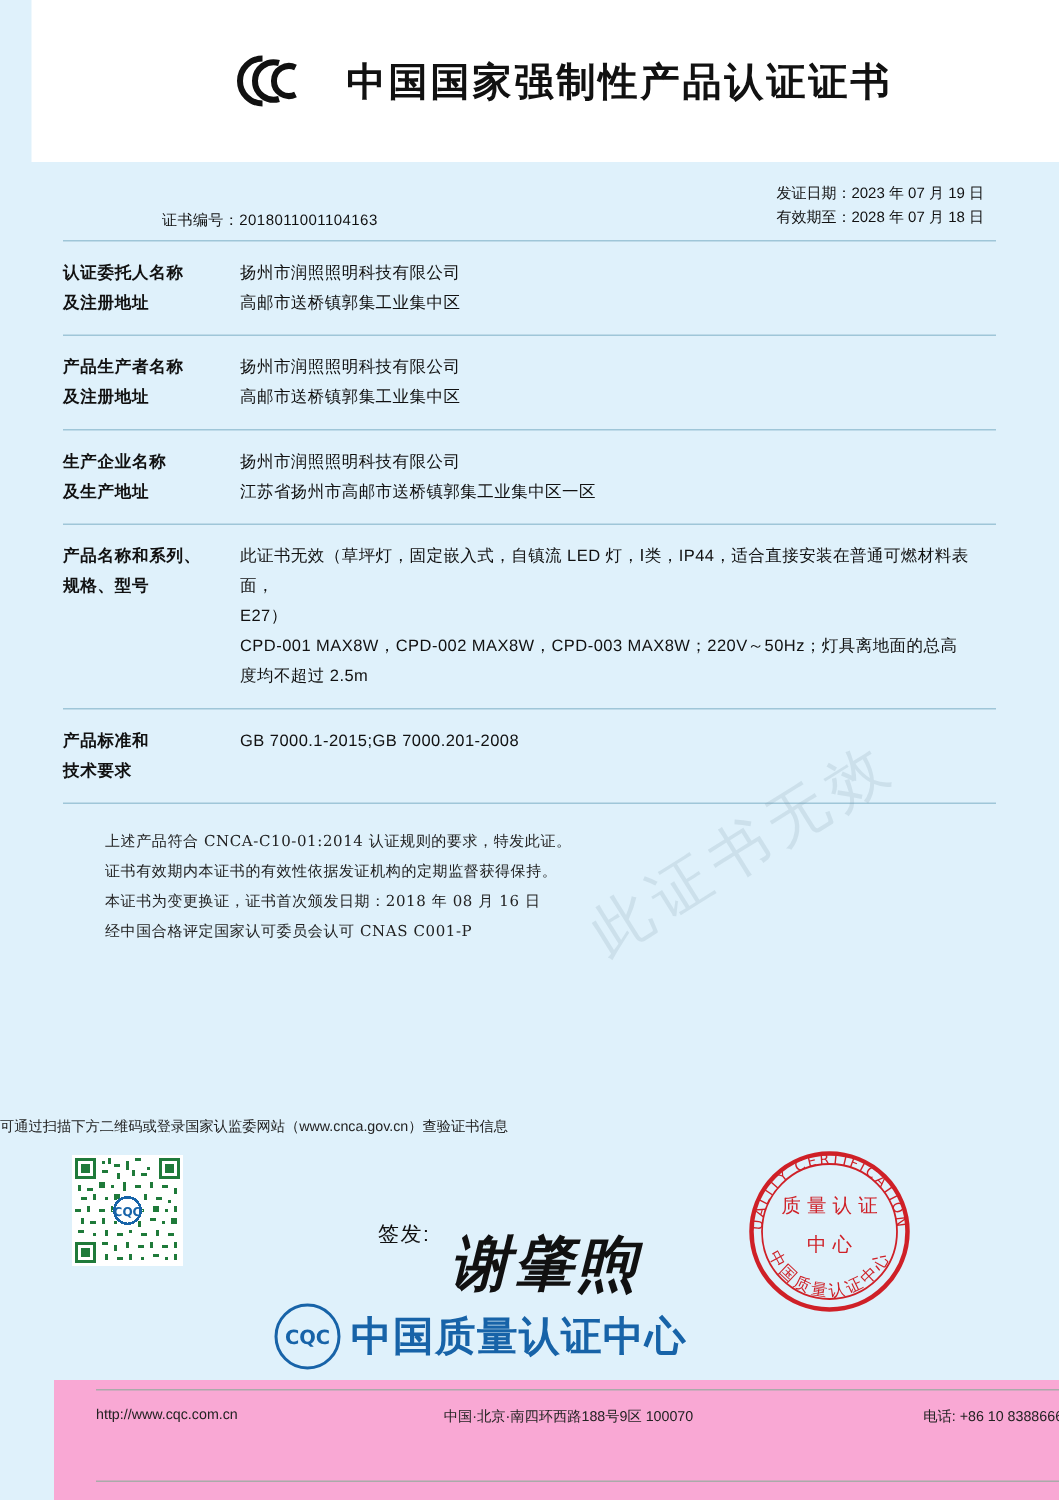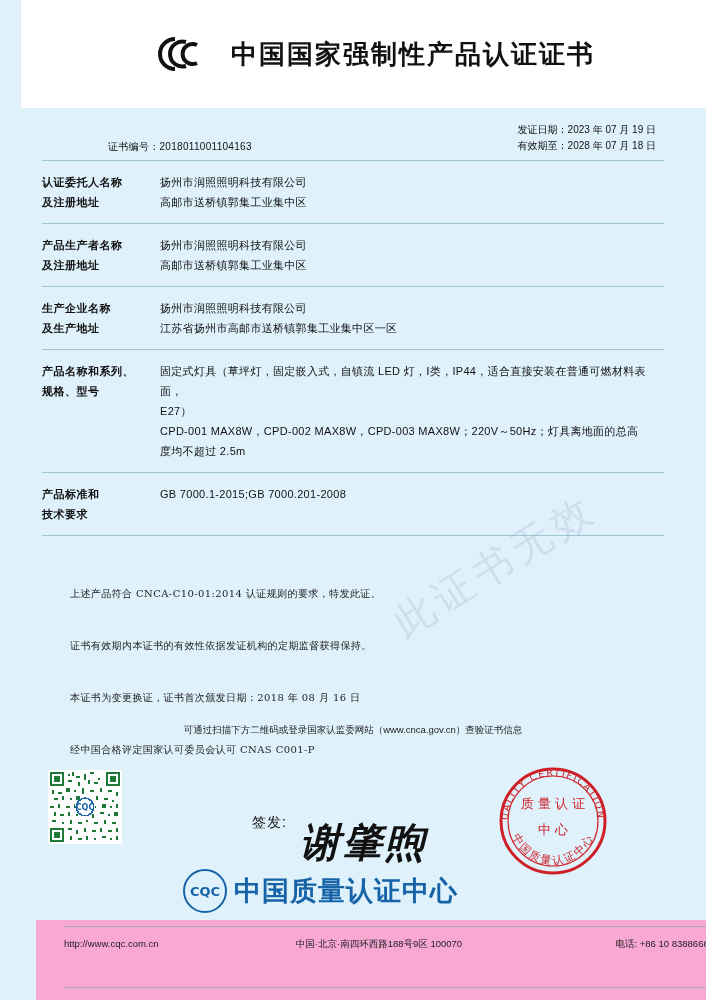--- a/index.html
+++ b/index.html
@@ -115,40 +115,39 @@
   }
   .value .l2 { display: block; }
   .note {
     padding: 16px 14px 8px 42px;
     font-size: 10px;
     line-height: 20px;
     color: #222;
     font-family: "DejaVu Serif", serif;
     letter-spacing: .4px;
   }
-  .note div { white-space: nowrap; margin-top: 32px; }
+  .note div { white-space: nowrap; }
   
   .watermark {
     position: absolute;
     left: 380px;
     top: 430px;
     font-size: 40px;
     color: rgba(120,150,165,0.18);
     transform: rotate(-32deg);
     letter-spacing: 6px;
     font-family: "DejaVu Sans", sans-serif;
     pointer-events: none;
   }
   
   .scan-hint {
     position: absolute;
     left: 0;
-    top: 616px;
+    top: 637px;
     width: 706px;
-    text-align: center;
     font-size: 9.5px;
     color: #222;
   }
   
   .qr {
     position: absolute;
     left: 48px;
     top: 662px;
     width: 74px;
     height: 74px;
@@ -314,21 +313,21 @@
         </div>
       </div>
       <div class="hr"></div>
 
       <div class="row">
         <div class="label">
           <div>产品名称和系列、</div>
           <div>规格、型号</div>
         </div>
         <div class="value">
-          <span class="l2">固定式灯具（草坪灯，固定嵌入式，自镇流 LED 灯，Ⅰ类，IP44，适合直接安装在普通可燃材料表面，</span>
+          <span class="l2">此证书无效（草坪灯，固定嵌入式，自镇流 LED 灯，Ⅰ类，IP44，适合直接安装在普通可燃材料表面，</span>
           <span class="l2">E27）</span>
           <span class="l2">CPD-001 MAX8W，CPD-002 MAX8W，CPD-003 MAX8W；220V～50Hz；灯具离地面的总高</span>
           <span class="l2">度均不超过 2.5m</span>
         </div>
       </div>
       <div class="hr"></div>
 
       <div class="row">
         <div class="label">
           <div>产品标准和</div>

